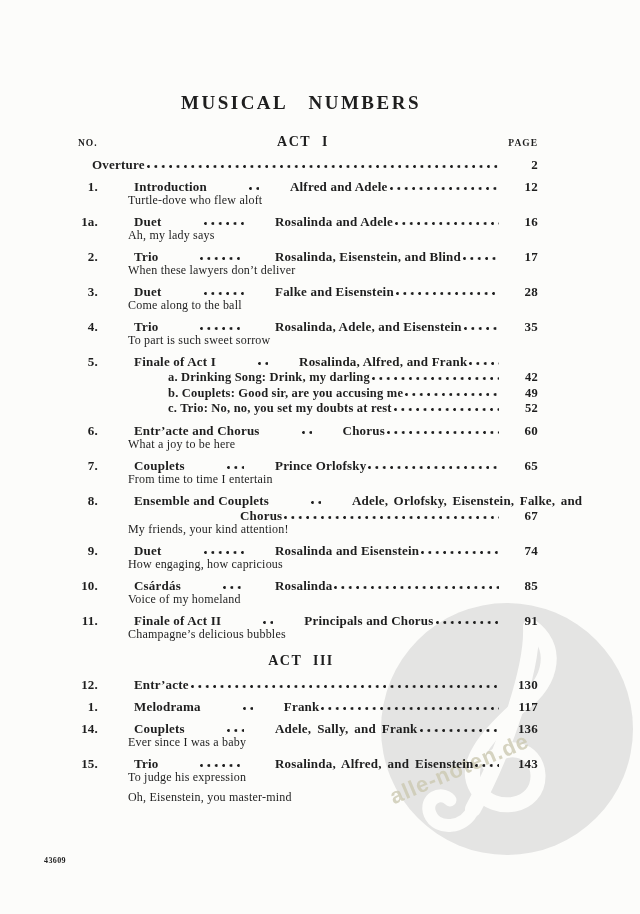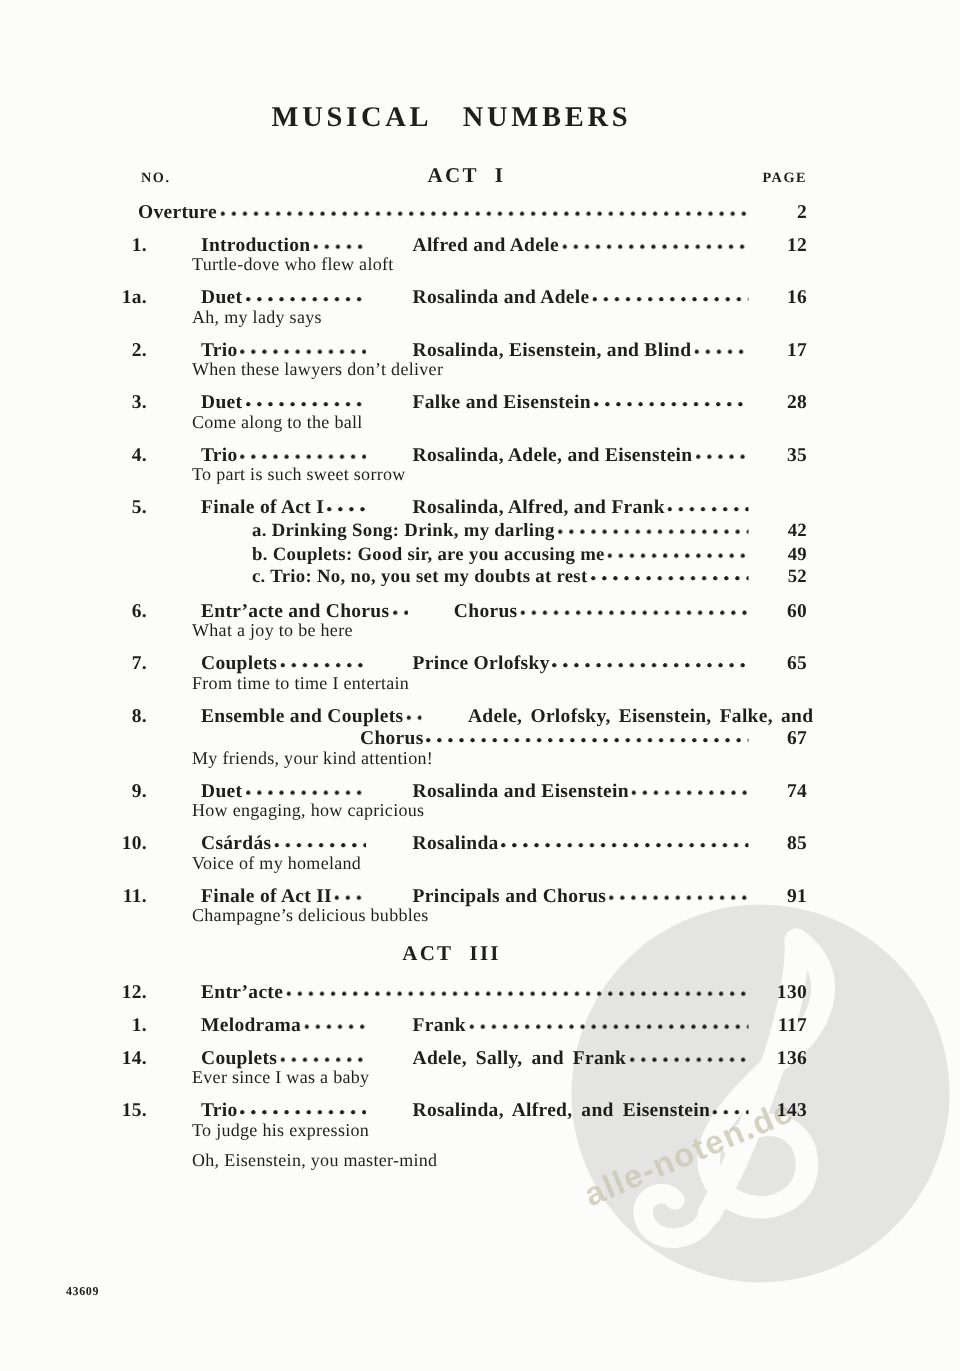--- a/index.html
+++ b/index.html
@@ -13,38 +13,38 @@
   .wm-circle{position:absolute;left:0;top:0;width:100%;height:100%;border-radius:50%;background:#e4e4e3;}
   .wm-clef{position:absolute;left:0;top:0;width:100%;height:100%;}
   .wm-text{
     position:absolute;left:10px;top:182px;
     transform:rotate(-23deg);transform-origin:left center;
     font-family:"Liberation Sans","DejaVu Sans",sans-serif;
     font-weight:bold;font-size:22px;letter-spacing:1px;
     color:#ccc9b2;opacity:.8;white-space:nowrap;
   }
   
-  .content{position:absolute;left:64px;top:68px;width:474px;z-index:2;}
+  .content{position:absolute;left:64px;top:92px;width:474px;z-index:2;}
   .doc-title{
     margin:0 0 20px 0;text-align:center;
     font-size:19px;font-weight:bold;letter-spacing:2.5px;word-spacing:14px;line-height:22px;
   }
   .col-headers{display:flex;align-items:baseline;line-height:13px;margin-bottom:7px;}
-  .col-no{flex:none;margin-left:30px;font-size:9.5px;font-weight:bold;letter-spacing:1px;}
+  .col-no{flex:none;margin-left:14px;font-size:9.5px;font-weight:bold;letter-spacing:1px;}
   .col-page{flex:none;font-size:9.5px;font-weight:bold;letter-spacing:1px;}
   .act-heading{flex:1;text-align:center;font-size:14px;font-weight:bold;letter-spacing:1.5px;word-spacing:6px;line-height:15px;}
   .act-heading-center{
     text-align:center;font-size:14px;font-weight:bold;letter-spacing:1.5px;word-spacing:6px;
     line-height:15px;margin:12px 0 9px 0;
   }
   .item{margin-bottom:7px;}
   .row{display:flex;align-items:baseline;font-size:13px;font-weight:bold;line-height:14px;letter-spacing:.2px;}
   .no{flex:none;width:34px;text-align:right;padding-right:8px;}
   .tgroup{display:flex;align-items:baseline;flex:none;}
-  .tgroup.fixed{min-width:141px;}
+  .tgroup.fixed{min-width:141px;gap:40px;}
   .ttl,.perf{white-space:nowrap;margin-left:28px;}
   .row.wide .perf{word-spacing:2.5px;}
   .row.wrap1 .perf{word-spacing:2px;}
   .dots{
     flex:1 0 10px;height:12px;margin:0 3px 0 2px;align-self:baseline;
     background-image:radial-gradient(circle at 1.5px 9.5px,#1e1e1e 1.15px,transparent 1.65px);
     background-size:7.4px 12px;background-repeat:repeat-x;background-position:left bottom;
   }
   .pg{flex:none;width:36px;text-align:right;}
   .row.wrap2{padding-left:148px;}

